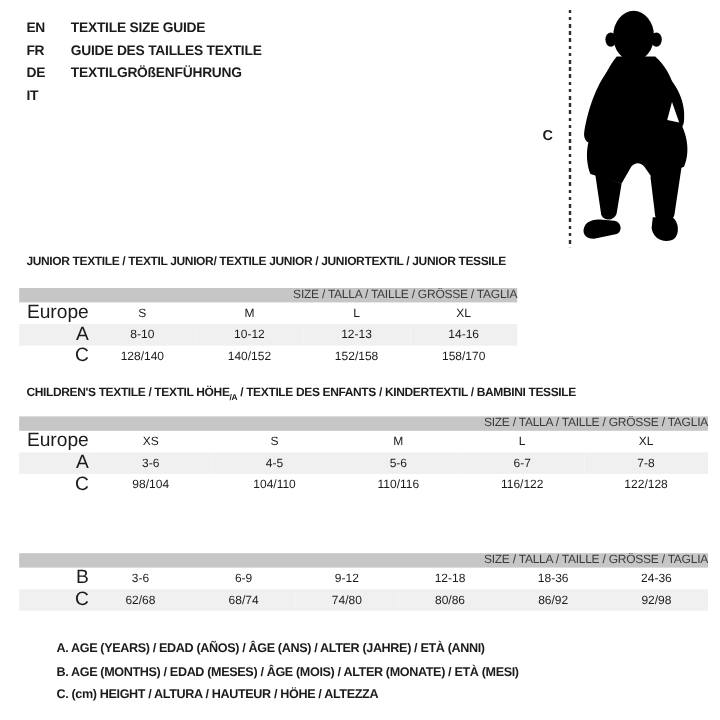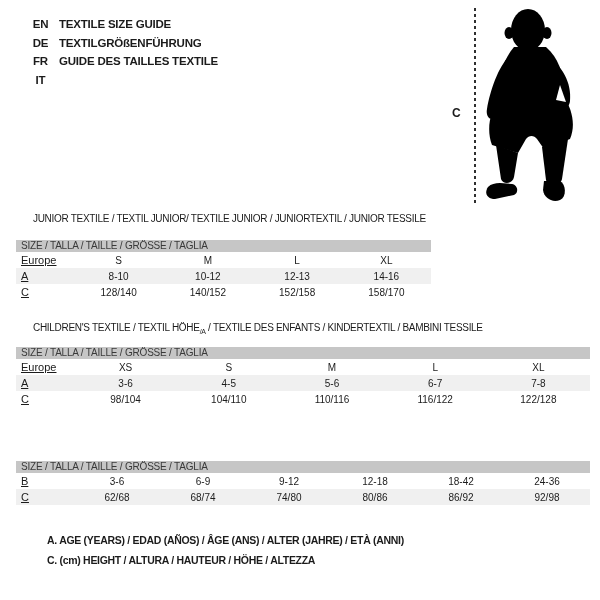--- a/index.html
+++ b/index.html
@@ -2,76 +2,76 @@
 <html style="--bar-bg: #c6c6c6; --alt-bg: #f0f0f0; --sil: #000000; --ink: #1b1b1b; --bar-ink: #3a3a3a;"><head>
 <meta charset="utf-8">
 <style>
   html,body{margin:0;padding:0;background:#fff;}
   .page{
     position:relative;width:600px;height:600px;background:#fff;overflow:hidden;
     font-family:"Liberation Sans",sans-serif;color:var(--ink,#1b1b1b);
   }
   
   .lang-block{position:absolute;left:22px;top:15px;}
-  .lang-row{display:flex;line-height:18.5px;font-weight:bold;font-size:11.5px;letter-spacing:-0.2px;text-align:center;}
+  .lang-row{display:flex;line-height:18.5px;font-weight:bold;font-size:11.5px;letter-spacing:-0.2px;}
   .lang-code{width:37px;flex:0 0 37px;}
   .lang-label{white-space:nowrap;}
   
   .measure-line{
     position:absolute;left:474px;top:8px;width:2px;height:198px;
     background:repeating-linear-gradient(180deg,#2f2f2f 0 3px,transparent 3px 6px);
   }
   .measure-label{position:absolute;left:452px;top:106px;font-size:12px;font-weight:bold;}
   .baby-svg{position:absolute;left:484px;top:7px;color:var(--sil,#000);}
   
   .tbl-title{
-    position:absolute;left:33px;font-weight:normal;font-size:10px;letter-spacing:-0.3px;
+    position:absolute;left:22px;font-weight:bold;font-size:10px;letter-spacing:-0.3px;
     white-space:nowrap;line-height:14.5px;
   }
   #t1-title{top:212px;}
   #t2-title{top:321px;}
   #t3-title{top:423px;}
   .sub{font-size:7px;vertical-align:sub;}
   
   table.size-table{
     position:absolute;left:16px;border-collapse:collapse;table-layout:fixed;
     font-size:10px;color:var(--ink,#1b1b1b);
   }
   #t1{top:240px;width:415px;}
   #t2{top:347px;width:574px;}
   #t3{top:461px;width:574px;}
   col.lblcol{width:58px;}
   table.size-table td{padding:0;height:16px;text-align:center;vertical-align:middle;white-space:nowrap;}
-  table.size-table td.lbl{text-align:left;padding-left:5px;font-size:11px;text-decoration:underline;}
+  table.size-table td.lbl{text-align:right;padding-left:5px;font-size:16px;}
   tr.bar td{
     height:12px;line-height:12px;background:var(--bar-bg,#c6c6c6);color:var(--bar-ink,#3a3a3a);
-    text-align:left;padding-left:5px;font-size:10px;letter-spacing:-0.2px;
+    text-align:right;padding-left:5px;font-size:10px;letter-spacing:-0.2px;
   }
   tr.shaded td{background:var(--alt-bg,#f0f0f0);}
   
   .notes{position:absolute;left:20px;top:531px;}
   .note{line-height:19.5px;font-weight:bold;font-size:10.5px;letter-spacing:-0.3px;white-space:nowrap;margin-left:27px;}
 </style>
 </head>
 <body>
 
 <div class="page">
 
   <div class="lang-block">
     <div class="lang-row">
       <span class="lang-code">EN</span>
       <span class="lang-label">TEXTILE SIZE GUIDE</span>
     </div>
     <div class="lang-row">
+      <span class="lang-code">FR</span>
+      <span class="lang-label">GUIDE DES TAILLES TEXTILE</span>
+    </div>
+    <div class="lang-row">
       <span class="lang-code">DE</span>
       <span class="lang-label">TEXTILGRÖßENFÜHRUNG</span>
-    </div>
-    <div class="lang-row">
-      <span class="lang-code">FR</span>
-      <span class="lang-label">GUIDE DES TAILLES TEXTILE</span>
     </div>
     <div class="lang-row">
       <span class="lang-code">IT</span>
     </div>
   </div>
 
   <div class="measure-line"></div>
   <div class="measure-label">C</div>
   <svg class="baby-svg" width="112" height="198" viewBox="0 0 112 198" aria-hidden="true">
     <g fill="currentColor">
@@ -185,33 +185,34 @@
     <tbody>
       <tr class="bar">
         <td colspan="7">SIZE / TALLA / TAILLE / GRÖSSE / TAGLIA</td>
       </tr>
       <tr>
         <td class="lbl">B</td>
         <td>3-6</td>
         <td>6-9</td>
         <td>9-12</td>
         <td>12-18</td>
-        <td>18-42</td>
+        <td>18-36</td>
         <td>24-36</td>
       </tr>
       <tr class="shaded">
         <td class="lbl">C</td>
         <td>62/68</td>
         <td>68/74</td>
         <td>74/80</td>
         <td>80/86</td>
         <td>86/92</td>
         <td>92/98</td>
       </tr>
     </tbody>
   </table>
 
   <div class="notes">
     <div class="note">A. AGE (YEARS) / EDAD (AÑOS) / ÂGE (ANS) / ALTER (JAHRE) / ETÀ (ANNI)</div>
+    <div class="note">B. AGE (MONTHS) / EDAD (MESES) / ÂGE (MOIS) / ALTER (MONATE) / ETÀ (MESI)</div>
     <div class="note">C. (cm) HEIGHT / ALTURA / HAUTEUR / HÖHE / ALTEZZA</div>
   </div>
 
 </div>
 
 </body></html>

